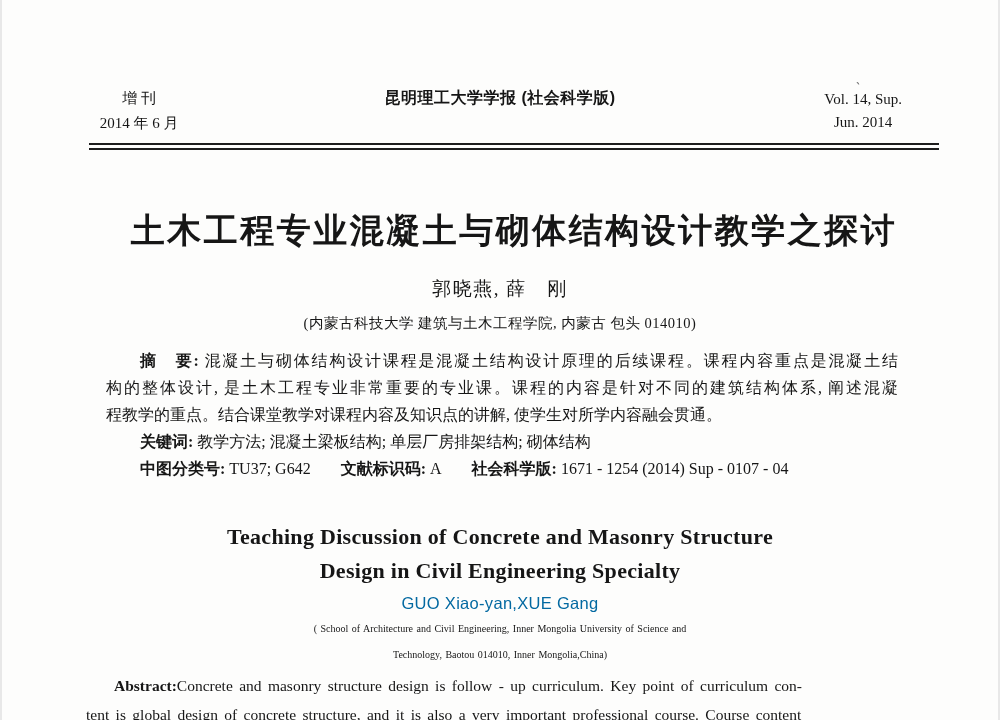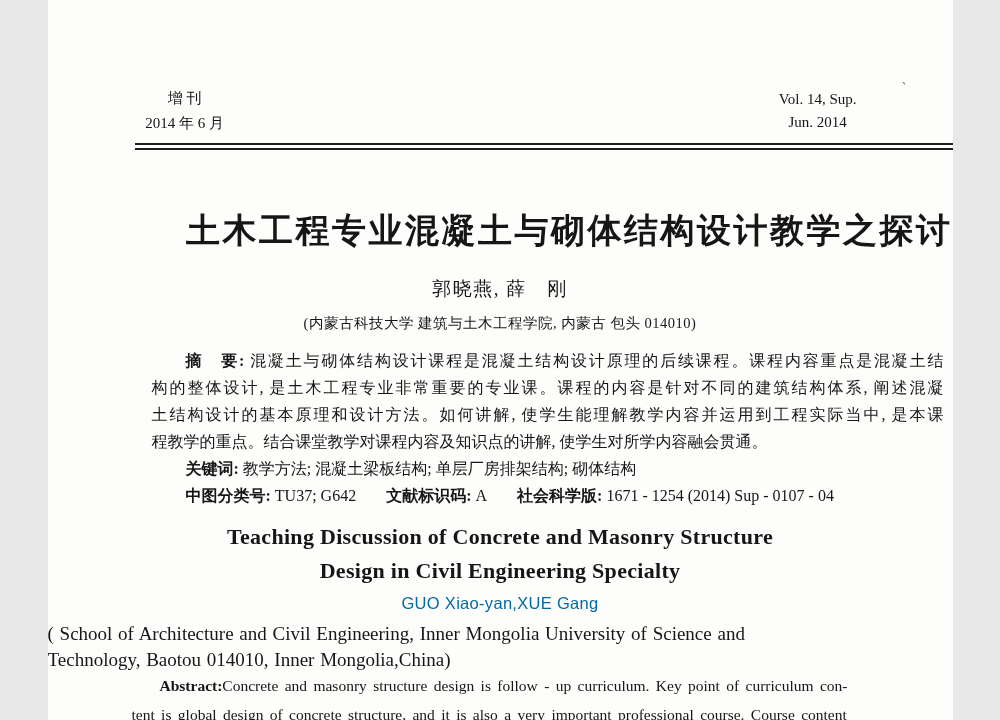--- a/index.html
+++ b/index.html
@@ -1,18 +1,18 @@
 <!DOCTYPE html>
 <html><head>
 <meta charset="utf-8">
 <style>
   html, body { margin: 0; padding: 0; background: #e8e8e8; }
   .page {
     position: relative;
-    width: 905px;
+    width: 996px;
     height: 720px;
     margin: 0 auto;
     background: #fdfdfc;
     color: #161616;
     overflow: hidden;
     font-family: "Liberation Serif", "DejaVu Serif", serif;
   }
   .serif { font-family: "Liberation Serif", "DejaVu Serif", serif; }
 
   
@@ -38,21 +38,21 @@
     position: absolute; left: 853px; top: 80px; font-size: 14px; color: #333;
     transform: rotate(8deg);
   }
   .head-rule {
     position: absolute; left: 87px; top: 143px; width: 850px; height: 3px;
     border-top: 2px solid #1d1d1d; border-bottom: 2px solid #1d1d1d;
   }
 
   
   .title-cn {
-    position: absolute; left: 0; right: 0; top: 208px; text-align: right;
+    position: absolute; left: 0; right: 0; top: 208px; text-align: center;
     font-size: 34px; font-weight: bold; letter-spacing: 2.5px;
     font-family: "Liberation Sans", "DejaVu Sans", sans-serif;
     padding-left: 28px;
   }
   .authors-cn {
     position: absolute; left: 0; right: 0; top: 276px; text-align: center;
     font-size: 19px; letter-spacing: 1.5px; font-family: Liberation Serif, serif;
   }
   .affil-cn {
     position: absolute; left: 0; right: 0; top: 314px; text-align: center;
@@ -76,22 +76,22 @@
     font-size: 22px; font-weight: bold; letter-spacing: 0.3px;
   }
   .title-en.l1 { top: 524px; }
   .title-en.l2 { top: 558px; }
   .authors-en {
     position: absolute; left: 0; right: 0; top: 594px; text-align: center;
     font-size: 16.5px; color: #0369a1; letter-spacing: 0.3px;
     font-family: "Liberation Sans", "DejaVu Sans", sans-serif;
   }
   .affil-en {
-    position: absolute; left: 0; right: 0; text-align: left;
-    font-size: 19px; word-spacing: 1px;
+    position: absolute; left: 0; right: 0; text-align: center;
+    font-size: 10px; word-spacing: 1px;
   }
   .affil-en.l1 { top: 623px; }
   .affil-en.l2 { top: 649px; }
 
   .abs-en {
     position: absolute; left: 84px; width: 858px;
     font-size: 15.5px; word-spacing: 2.5px; white-space: nowrap;
   }
   .abs-en.l1 { top: 677px; padding-left: 28px; }
   .abs-en.l2 { top: 706px; }
@@ -100,39 +100,39 @@
 <body>
 
 <div class="page">
 
   <div class="hdr-left serif">
     <div>增 刊</div>
     <div>2014 年 6 月</div>
   </div>
 
   <div class="hdr-center">
+    <div class="journal-cn">昆明理工大学学报 (社会科学版)</div>
   </div>
 
   <div class="hdr-right serif">
     <div>Vol. 14, Sup.</div>
     <div>Jun. 2014</div>
   </div>
 
   <div class="scan-tick">ˋ</div>
 
   <div class="head-rule"></div>
 
   <div class="title-cn">土木工程专业混凝土与砌体结构设计教学之探讨</div>
   <div class="authors-cn serif">郭晓燕, 薛　刚</div>
   <div class="affil-cn serif">(内蒙古科技大学 建筑与土木工程学院, 内蒙古 包头 014010)</div>
 
   <div class="abs-cn serif">
     <div class="line fill indent"><span class="lbl">摘　要:</span> <span>混凝土与砌体结构设计课程是混凝土结构设计原理的后续课程。课程内容重点是混凝土结</span></div>
     <div class="line fill">构的整体设计, 是土木工程专业非常重要的专业课。课程的内容是针对不同的建筑结构体系, 阐述混凝</div>
-    <div class="line fill">土结构设计的基本原理和设计方法。如何讲解, 使学生能理解教学内容并运用到工程实际当中, 是本课</div>
     <div class="line">程教学的重点。结合课堂教学对课程内容及知识点的讲解, 使学生对所学内容融会贯通。</div>
     <div class="line indent"><span class="lbl">关键词:</span> <span>教学方法; 混凝土梁板结构; 单层厂房排架结构; 砌体结构</span></div>
     <div class="line indent"><span class="lbl">中图分类号:</span> <span>TU37; G642</span><span class="meta-gap"></span><span class="lbl">文献标识码:</span> <span>A</span><span class="meta-gap"></span><span class="lbl">社会科学版:</span> <span>1671 - 1254 (2014) Sup - 0107 - 04</span></div>
   </div>
 
   <div class="title-en l1 serif">Teaching Discussion of Concrete and Masonry Structure</div>
   <div class="title-en l2 serif">Design in Civil Engineering Specialty</div>
   <div class="authors-en">GUO Xiao-yan,XUE Gang</div>
   <div class="affil-en l1 serif">( School of Architecture and Civil Engineering, Inner Mongolia University of Science and</div>
   <div class="affil-en l2 serif">Technology, Baotou 014010, Inner Mongolia,China)</div>

